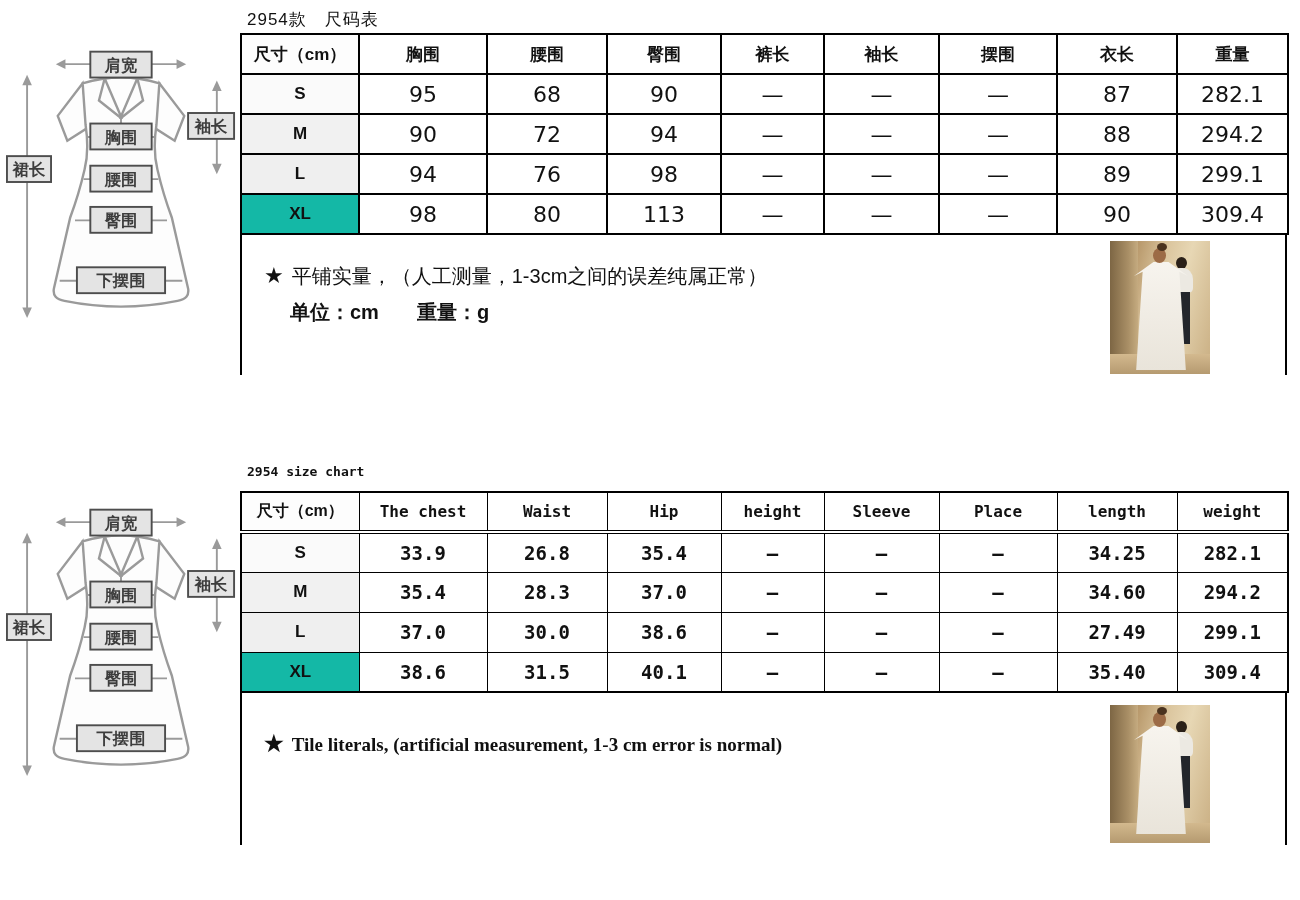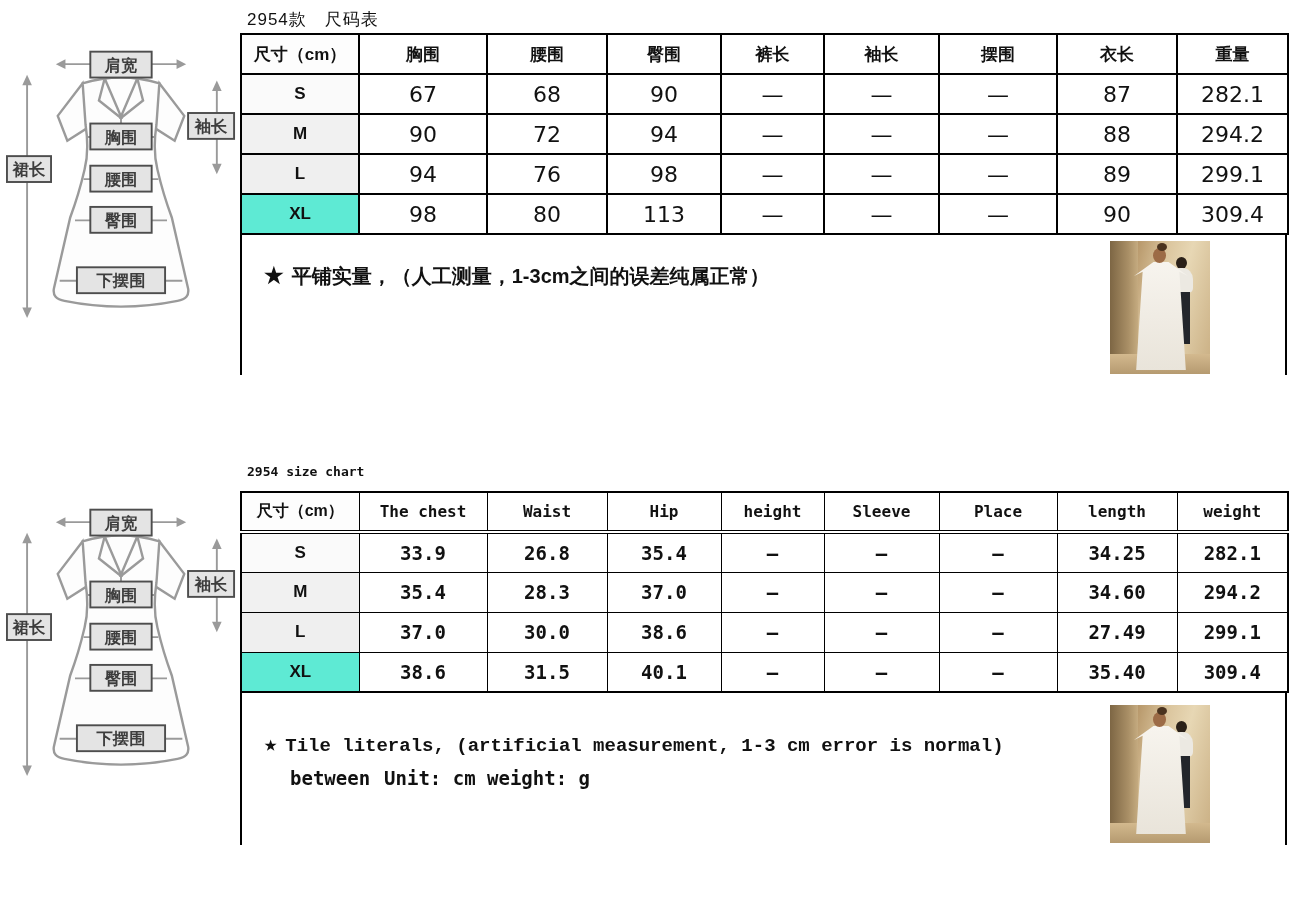--- a/index.html
+++ b/index.html
@@ -20,38 +20,38 @@
   table.size-table { border-collapse:collapse; table-layout:fixed; width:1047px; background:#fff; }
   .size-table th, .size-table td { border:2px solid #000; text-align:center; vertical-align:middle;
                                    height:40px; overflow:hidden; }
   .size-table th { font-size:17px; font-weight:600; }
   #sec-top .size-table td.val { font-size:22px; font-family:"DejaVu Sans","Liberation Sans",sans-serif; }
   .size-table td.c-size { font-size:17px; font-weight:bold; }
   th.h-first { background:#fdfdfd; }
   tr.r-s  td.c-size { background:#fafafa; }
   tr.r-m  td.c-size { background:#f1f1f1; }
   tr.r-l  td.c-size { background:#efefef; }
-  tr.r-xl td.c-size { background:#5eead4;margin-top:42px; }
+  tr.r-xl td.c-size { background:#14b8a6;margin-top:42px; }
 
   
   #sec-bot .size-table th, #sec-bot .size-table td { border-width:1px; }
   #sec-bot .size-table { border:2px solid #000; }
   #sec-bot .size-table th { font-family:"DejaVu Sans Mono", monospace; font-size:16px; font-weight:bold;
                             border-bottom:4px double #000; }
   #sec-bot .size-table th.h-first { font-family:"Liberation Sans", sans-serif; }
   #sec-bot .size-table td.val { font-family:"DejaVu Sans Mono", monospace; font-size:19px; font-weight:bold; }
 
   
   .note-area { position:relative; width:1047px; background:#fff;
                border-left:2px solid #000; border-right:2px solid #000; }
   #sec-top .note-area { height:140px; }
   #sec-bot .note-area { height:152px; }
-  .note-l1 { position:absolute; left:22px; font-size:20px; font-weight:700; white-space:nowrap; }
+  .note-l1 { position:absolute; left:22px; font-size:20px; font-weight:400; white-space:nowrap; }
   #sec-top .note-l1 { top:28px; }
-  #sec-bot .note-l1 { top:38px; font-family:Liberation Mono, monospace; font-size:19px; font-weight:bold; }
+  #sec-bot .note-l1 { top:38px; font-family:Liberation Serif, serif; font-size:19px; font-weight:bold; }
   .star { font-size:22px; margin-right:8px; }
   .note-l2 { position:absolute; left:48px; font-size:20px; font-weight:600; white-space:nowrap; }
   #sec-top .note-l2 { top:64px; }
   #sec-bot .note-l2 { top:74px; font-family:"DejaVu Sans Mono", monospace; font-size:19px; font-weight:bold; }
   .gap { display:inline-block; width:38px; }
   #sec-bot .gap { width:14px; }
 
   
   .banner { width:1047px; height:46px; background:#d8d335; border:2px solid #111;
             display:flex; align-items:center; justify-content:center; }
@@ -155,21 +155,21 @@
       <th>腰围</th>
       <th>臀围</th>
       <th>裤长</th>
       <th>袖长</th>
       <th>摆围</th>
       <th>衣长</th>
       <th>重量</th>
     </tr>
     <tr class="r-s">
       <td class="c-size">S</td>
-      <td class="val">67</td>
+      <td class="val">95</td>
       <td class="val">68</td>
       <td class="val">90</td>
       <td class="val">—</td>
       <td class="val">—</td>
       <td class="val">—</td>
       <td class="val">87</td>
       <td class="val">282.1</td>
     </tr>
     <tr class="r-m">
       <td class="c-size">M</td>
@@ -203,20 +203,23 @@
       <td class="val">—</td>
       <td class="val">90</td>
       <td class="val">309.4</td>
     </tr>
   </tbody>
     </table>
 
   <div class="note-area">
     <div class="note-l1">
       <span class="star">★</span><span>平铺实量，（人工测量，1-3cm之间的误差纯属正常）</span>
+    </div>
+    <div class="note-l2">
+      <span>单位：cm</span><span class="gap"></span><span>重量：g</span>
     </div>
     <div class="photo">
       <div class="ph-bg"></div>
       <div class="ph-wall"></div>
       <div class="ph-ground"></div>
       <div class="ph-man-head"></div>
       <div class="ph-man-shirt"></div>
       <div class="ph-man-legs"></div>
       <div class="ph-dress"></div>
       <div class="ph-head"></div>
@@ -338,23 +341,20 @@
       <td class="val">35.40</td>
       <td class="val">309.4</td>
     </tr>
   </tbody>
     </table>
 
   <div class="note-area">
     <div class="note-l1">
       <span class="star">★</span><span>Tile literals, (artificial measurement, 1-3 cm error is normal)</span>
     </div>
-    <div class="note-l2">
-      <span>between</span><span class="gap"></span><span>Unit: cm weight: g</span>
-    </div>
     <div class="photo">
       <div class="ph-bg"></div>
       <div class="ph-wall"></div>
       <div class="ph-ground"></div>
       <div class="ph-man-head"></div>
       <div class="ph-man-shirt"></div>
       <div class="ph-man-legs"></div>
       <div class="ph-dress"></div>
       <div class="ph-head"></div>
       <div class="ph-bun"></div>

